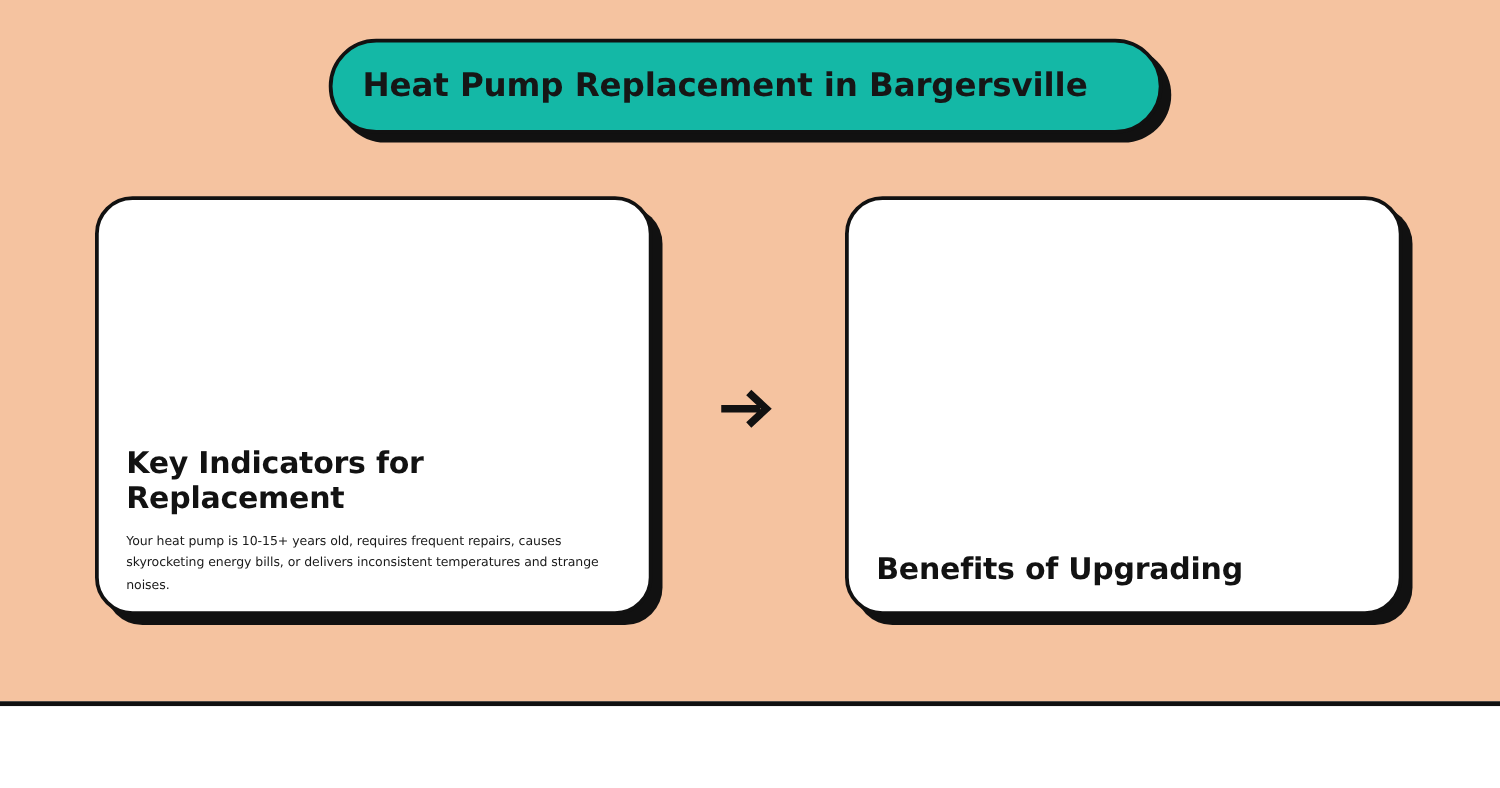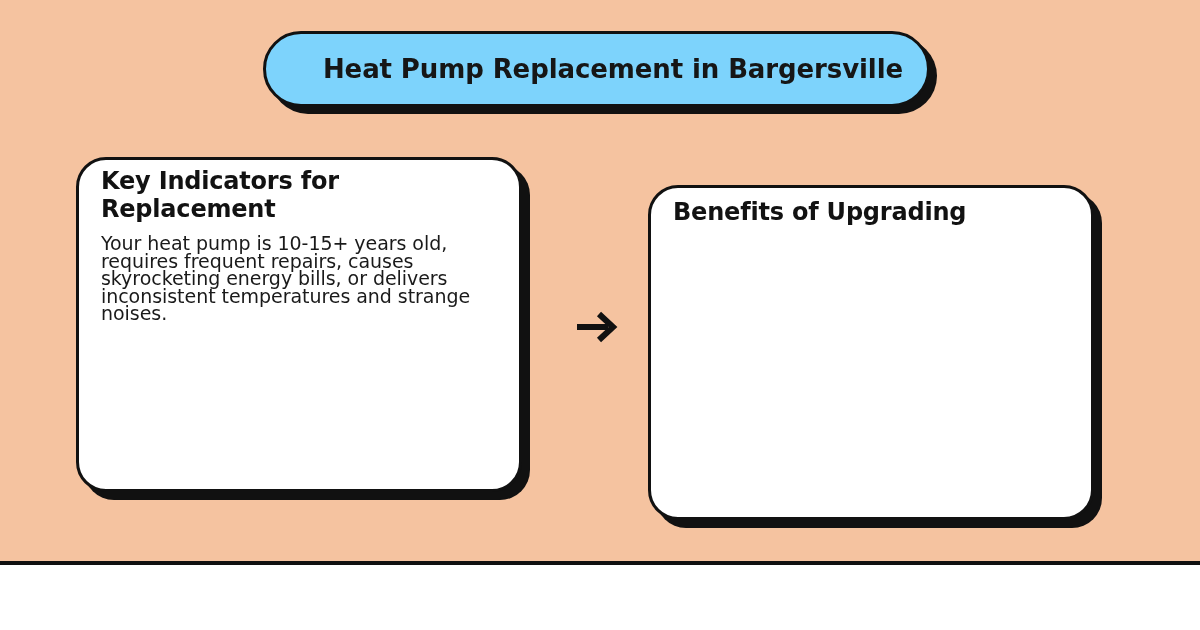--- a/index.html
+++ b/index.html
@@ -42,28 +42,28 @@
     background: #101010;
   }
 
   
   #title-pill {
     position: absolute;
     left: 263px;
     top: 31px;
     width: 667px;
     height: 76px;
-    background: #7dd3fc;
+    background: #14b8a6;
     border: 3px solid #111111;
     border-radius: 40px;
     box-sizing: border-box;
     box-shadow: 7px 7px 0 0 #111111;
     display: flex;
     align-items: center;
-    justify-content: flex-end;
+    justify-content: flex-start;
   }
   #title-text {
     font-size: 26px;
     font-weight: bold;
     color: #161616;
     letter-spacing: -0.1px;
     text-align: center;
     line-height: 1.1;
     padding: 0 24px;
   }
@@ -72,46 +72,46 @@
   .card {
     position: absolute;
     top: 157px;
     width: 446px;
     height: 335px;
     background: #ffffff;
     border: 3px solid #111111;
     border-radius: 30px;
     box-sizing: border-box;
     box-shadow: 8px 8px 0 0 #111111;
-    padding: 16px 22px;
+    padding: 4px 22px;
     display: flex;
     flex-direction: column;
-    justify-content: flex-start;
+    justify-content: flex-end;
   }
   #card-left  { left: 76px;  }
-  #card-right { left: 648px; margin-top: 28px; }
+  #card-right { left: 676px; }
 
   .card-inner {
     position: relative;
     top: -8px;
   }
   #card-right .card-inner { top: -5px; }
 
   .card-heading {
     font-size: 24px;
     font-weight: bold;
     color: #121212;
     line-height: 1.15;
     letter-spacing: -0.2px;
     margin: 0 0 12px 0;
   }
   #card-right .card-heading { margin-bottom: 10px; }
 
   .card-body {
-    font-size: 19px;
+    font-size: 10px;
     line-height: 17.5px;
     color: #1a1a1a;
     margin: 0;
     letter-spacing: -0.05px;
   }
 
   
   #arrow-connector {
     position: absolute;
     left: 566px;

